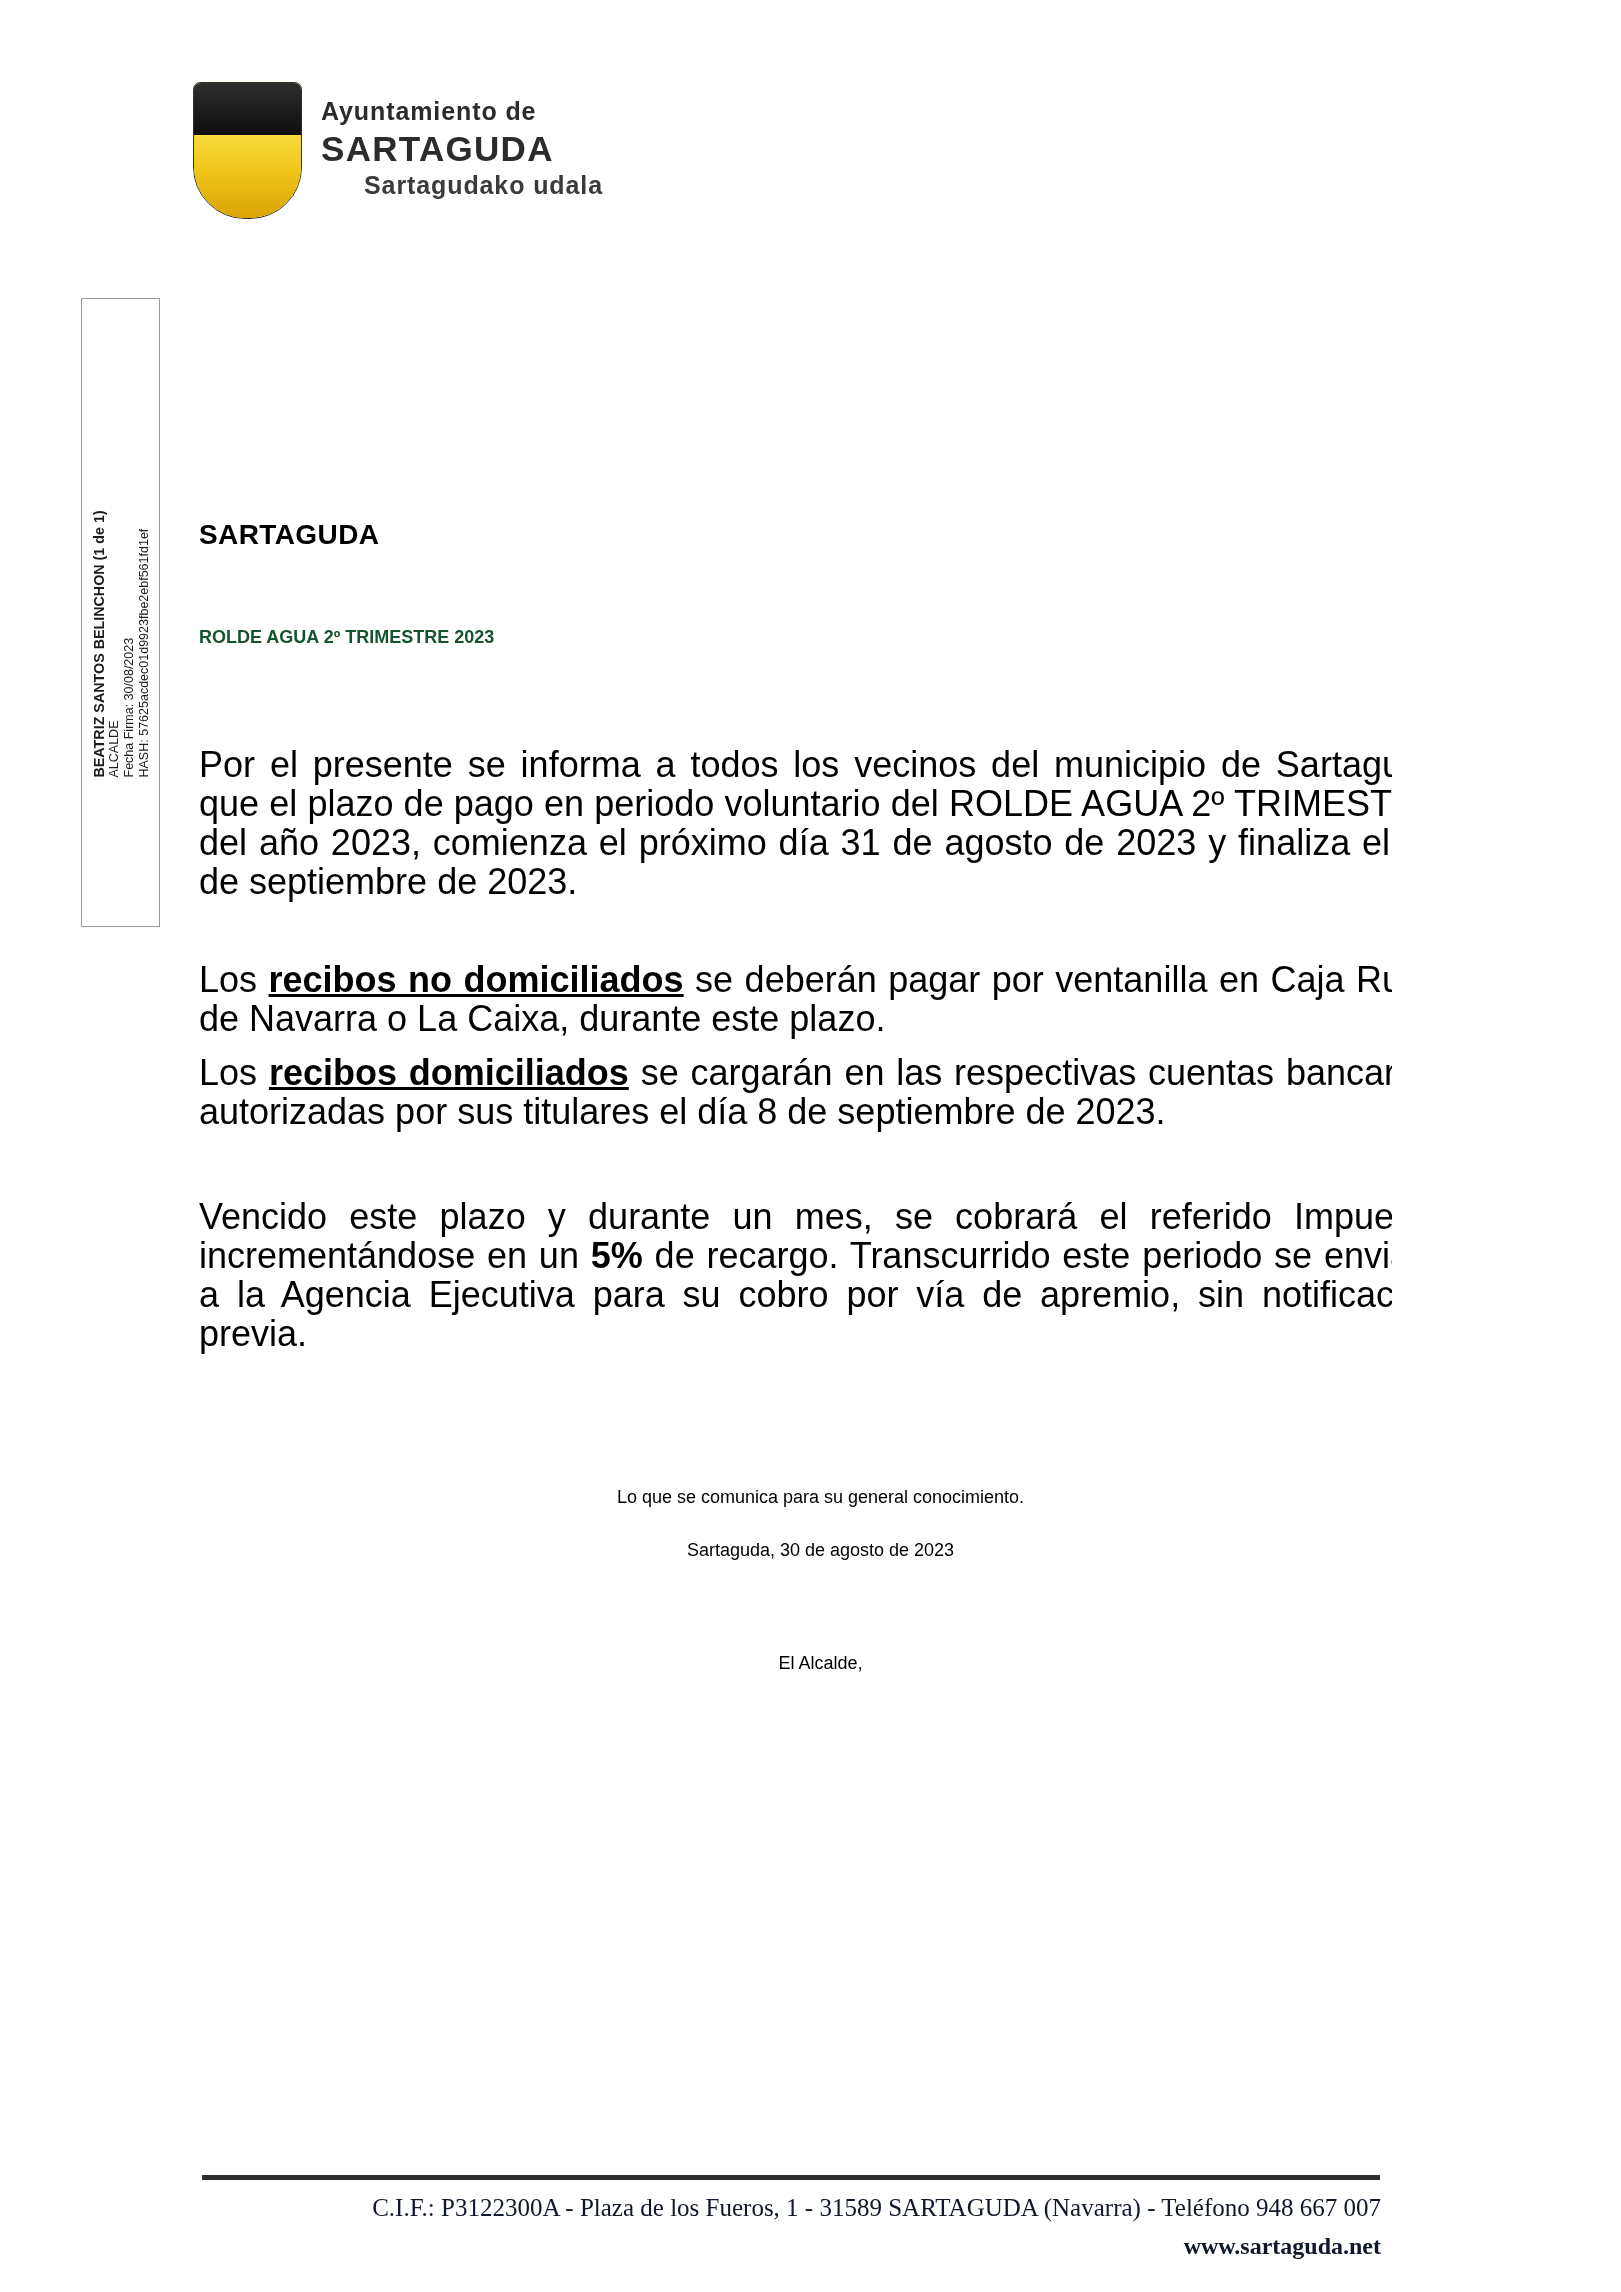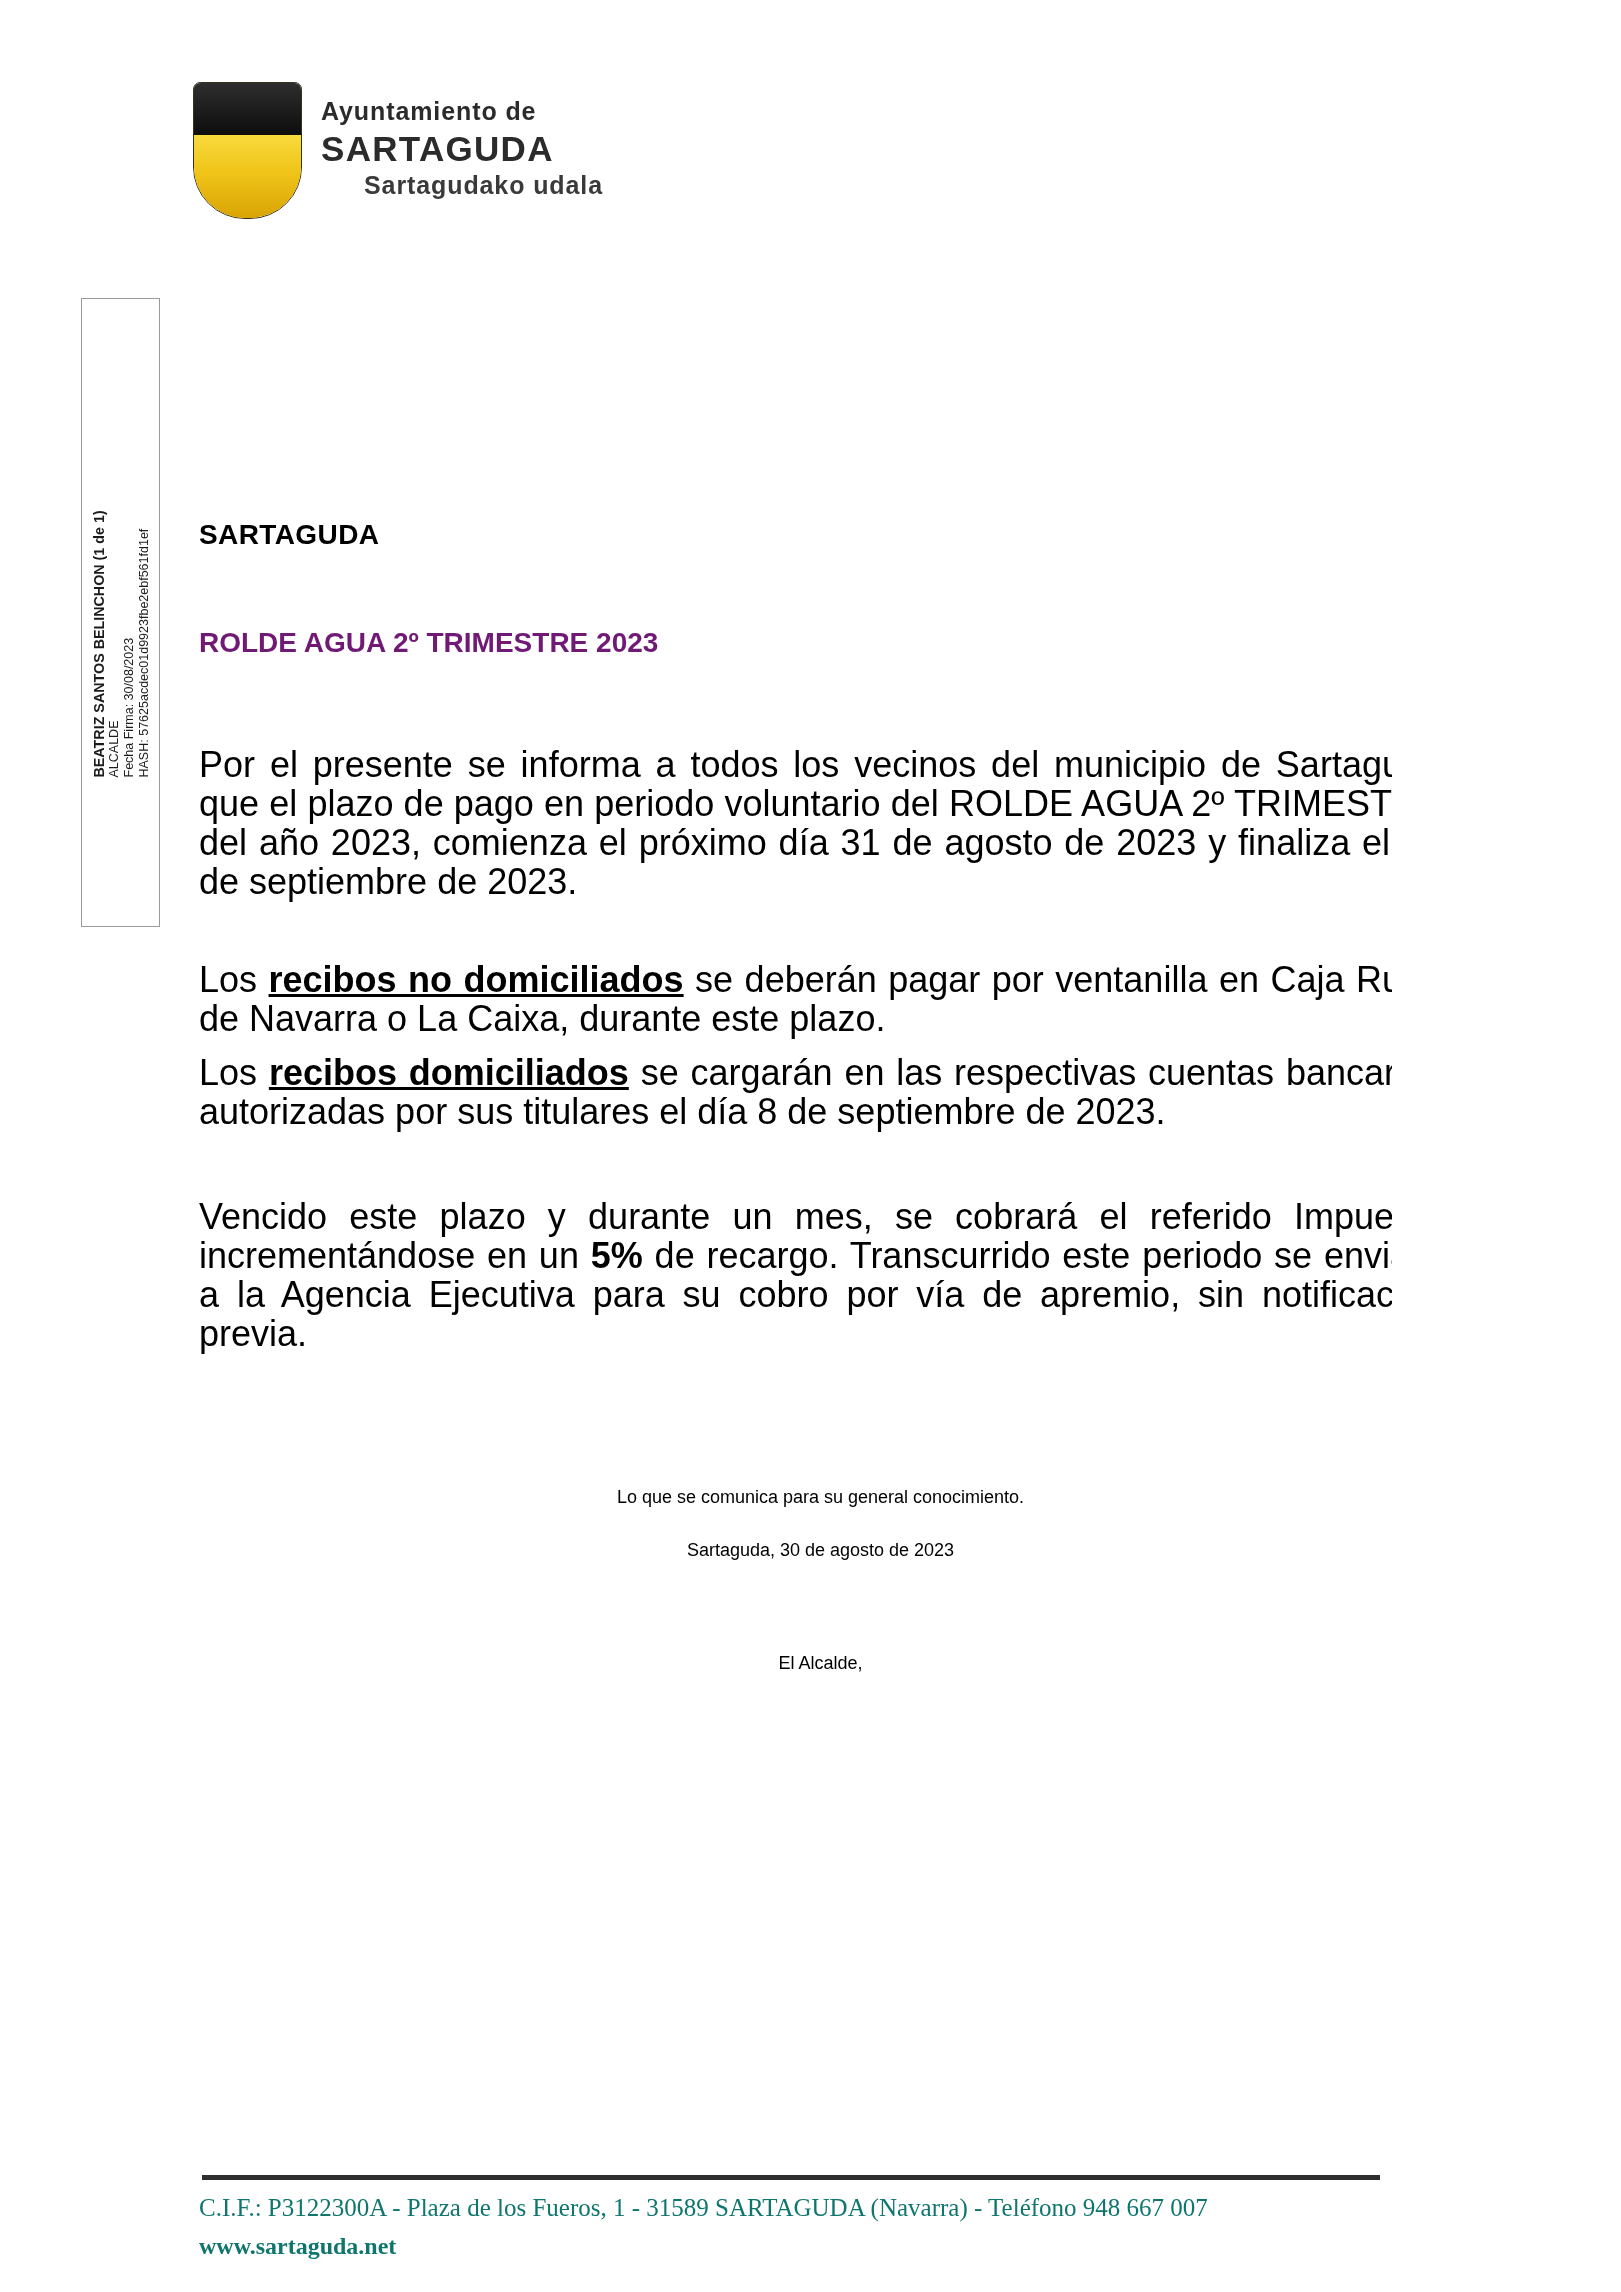--- a/index.html
+++ b/index.html
@@ -46,21 +46,21 @@
   .stamp-line1{font-size:14.3px;font-weight:bold;line-height:16px;}
   .stamp-line2,.stamp-line3,.stamp-line4{font-size:12.5px;line-height:15px;}
 
   
   .muni-heading{
     position:absolute;left:199px;top:519px;width:1243px;
     font-size:28px;font-weight:bold;letter-spacing:0.4px;
   }
   .doc-title{
     position:absolute;left:199px;top:627px;width:1243px;
-    font-size:28px;font-weight:bold;color:#701a75;
+    font-size:18px;font-weight:bold;color:#14532d;
   }
   .para{
     position:absolute;left:199px;width:1243px;
     font-size:36px;line-height:39px;text-align:justify;
   }
   .p1{top:745px;}
   .p2{top:960px;}
   .p3{top:1053px;}
   .p4{top:1197px;}
   .bold-underline{font-weight:bold;text-decoration:underline;}
@@ -90,23 +90,23 @@
   
   .qr{position:absolute;left:1454px;top:2121px;width:91px;height:91px;}
 
   
   .footer-rule{
     position:absolute;left:202px;top:2175px;width:1178px;height:4.5px;
     background:#2e2e2e;
   }
   .footer-text{
     position:absolute;left:199px;top:2189px;width:1182px;
-    text-align:left;
+    text-align:right;
     font-family:"Liberation Serif", serif;
-    color:#0f766e;
+    color:#0f172a;
   }
   .footer-line1{font-size:25px;line-height:38px;}
   .footer-line2{font-size:24px;line-height:38px;font-weight:bold;}
 </style>
 </head>
 <body>
 
 <div class="page">
 
   <div class="logo">

